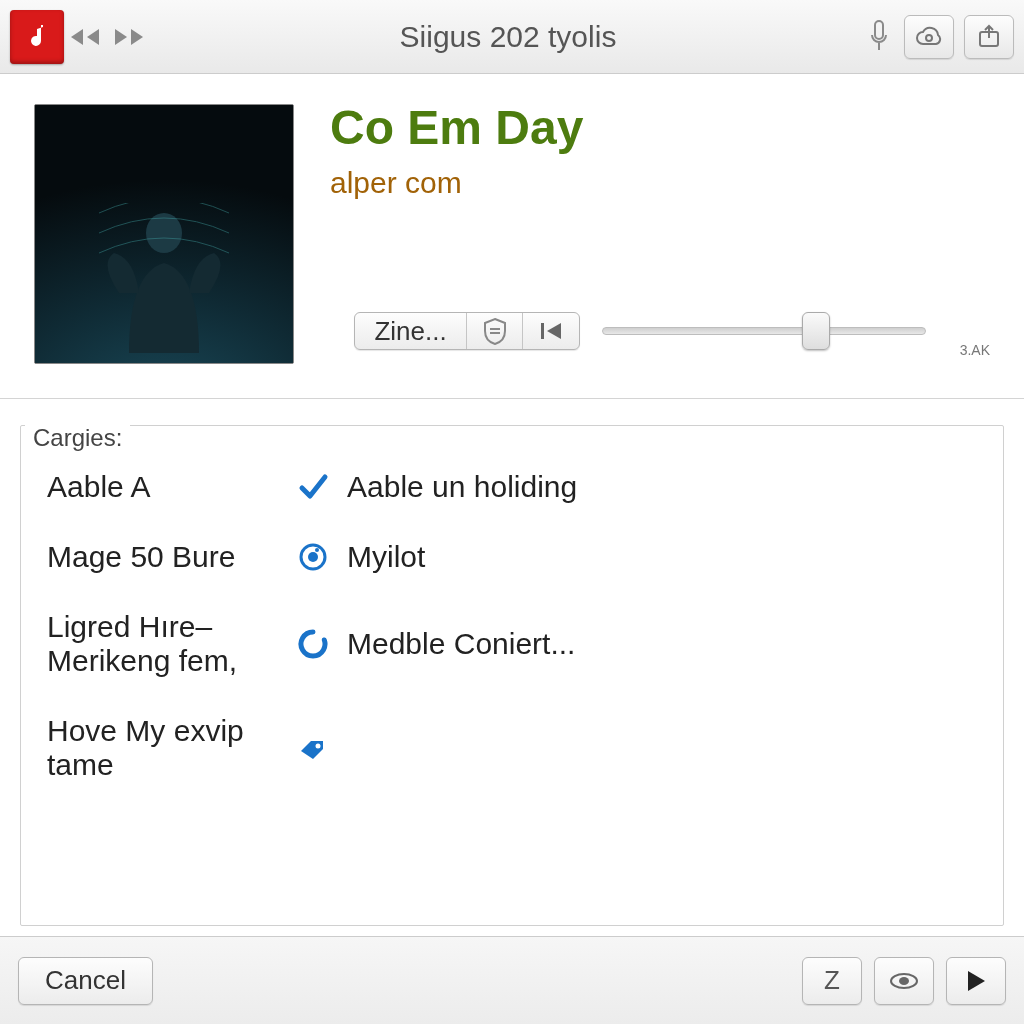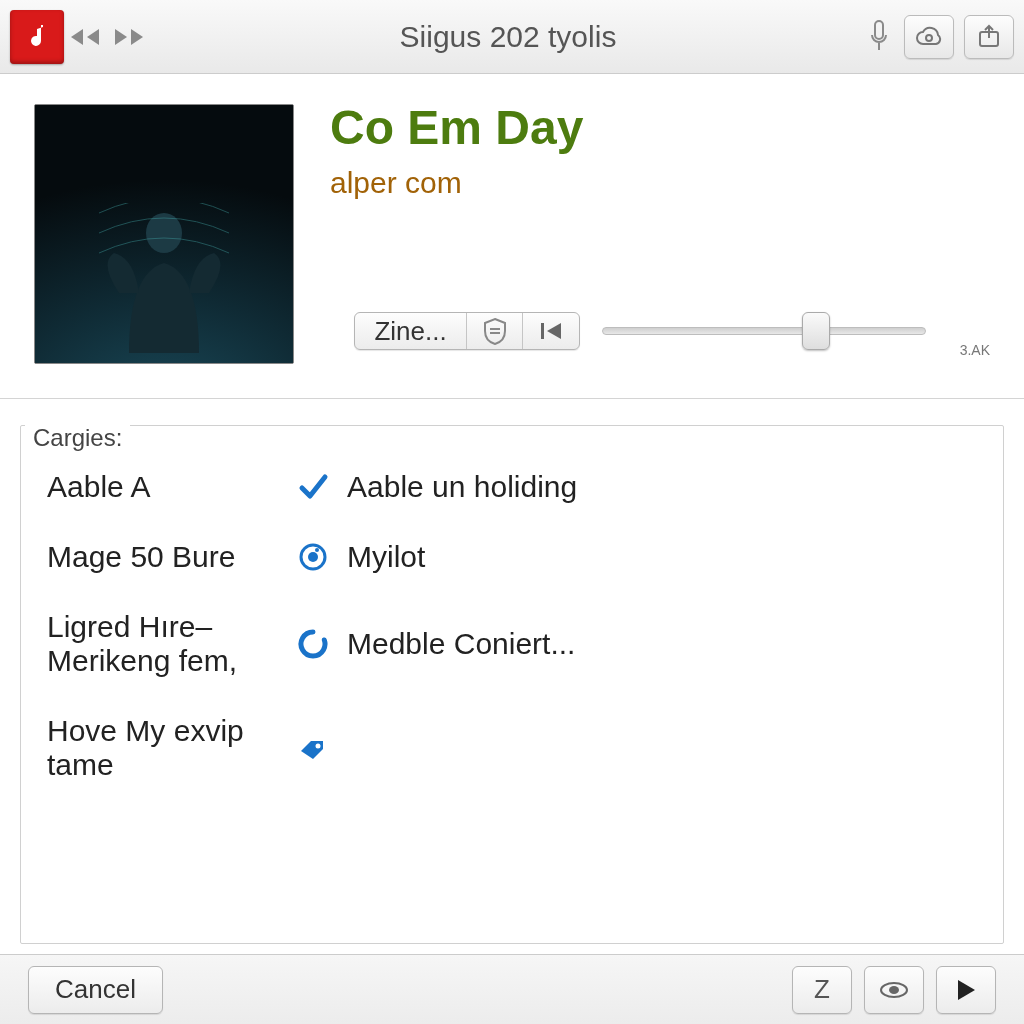--- a/index.html
+++ b/index.html
@@ -180,25 +180,25 @@
     display:grid;
     grid-template-columns: 250px 50px 1fr;
     row-gap: 36px;
     align-items:center;
     font-size: 30px;
     color:#222;
   }
   .ic-cell { display:flex; align-items:center; justify-content:flex-start;}
   
   .bottombar {
-    height: 70px;
+    height: 88px;
     border-top: 1px solid #ccc;
     background: linear-gradient(#f6f6f6,#ececec);
     display:flex; align-items:center;
-    padding: 0 28px;
+    padding: 0 18px;
     gap: 12px;
   }
   .cancel-btn {
     height: 48px;
     padding: 0 26px;
     border: 1px solid #b5b5b5;
     border-radius: 6px;
     background: linear-gradient(#fdfdfd,#ececec);
     font-size: 26px;
     color:#333;

